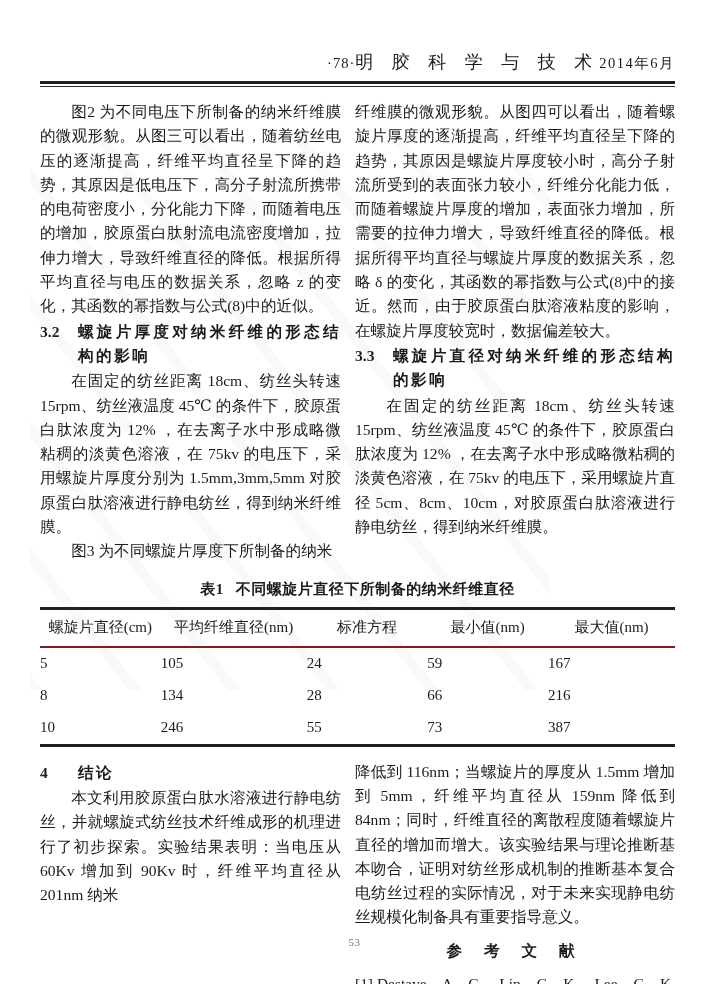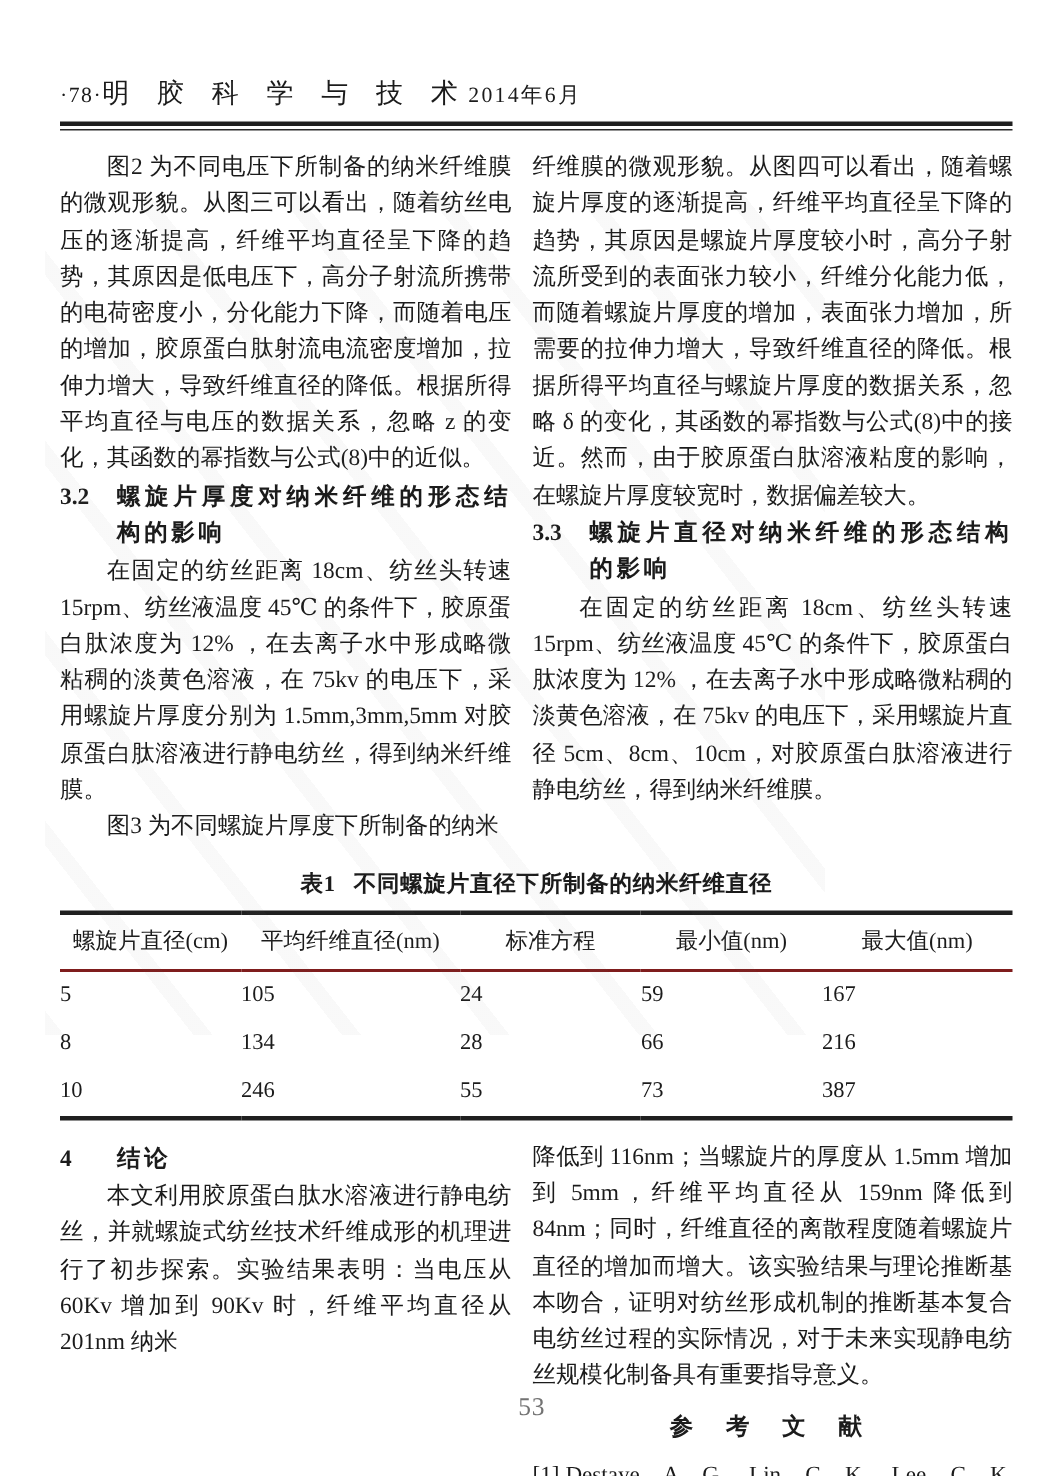--- a/index.html
+++ b/index.html
@@ -10,21 +10,21 @@
     background: #ffffff;
     font-family: "Liberation Serif", "DejaVu Serif", serif;
     color: #1b1b1b;
     overflow: hidden;
   }
   .content { padding: 0 34px 0 40px; }
 
   
   .hdr {
     display: flex;
-    justify-content: flex-start;
+    justify-content: flex-end;
     align-items: baseline;
     padding-top: 50px;
     font-size: 14.5px;
   }
   .hdr .pg { letter-spacing: 1px; }
   .hdr .jt { font-weight: normal; letter-spacing: 7px; font-size: 18px; }
   .hdr .dt { letter-spacing: 1.5px; }
   .hdr-rule {
     margin-top: 7px;
     height: 2px;
@@ -116,21 +116,21 @@
     padding-left: 24px;
     text-indent: -24px;
   }
   .ref-item .ref-label { padding-right: 4px; }
 
   .footer-pgnum {
     position: absolute;
     left: 0; right: 0;
     bottom: 36px;
     text-align: center;
-    font-size: 17px;
+    font-size: 11px;
     color: #737373;
     letter-spacing: 0.5px;
   }
 </style>
 </head>
 <body>
 
 <div class="page">
   <div class="watermark"></div>
 

